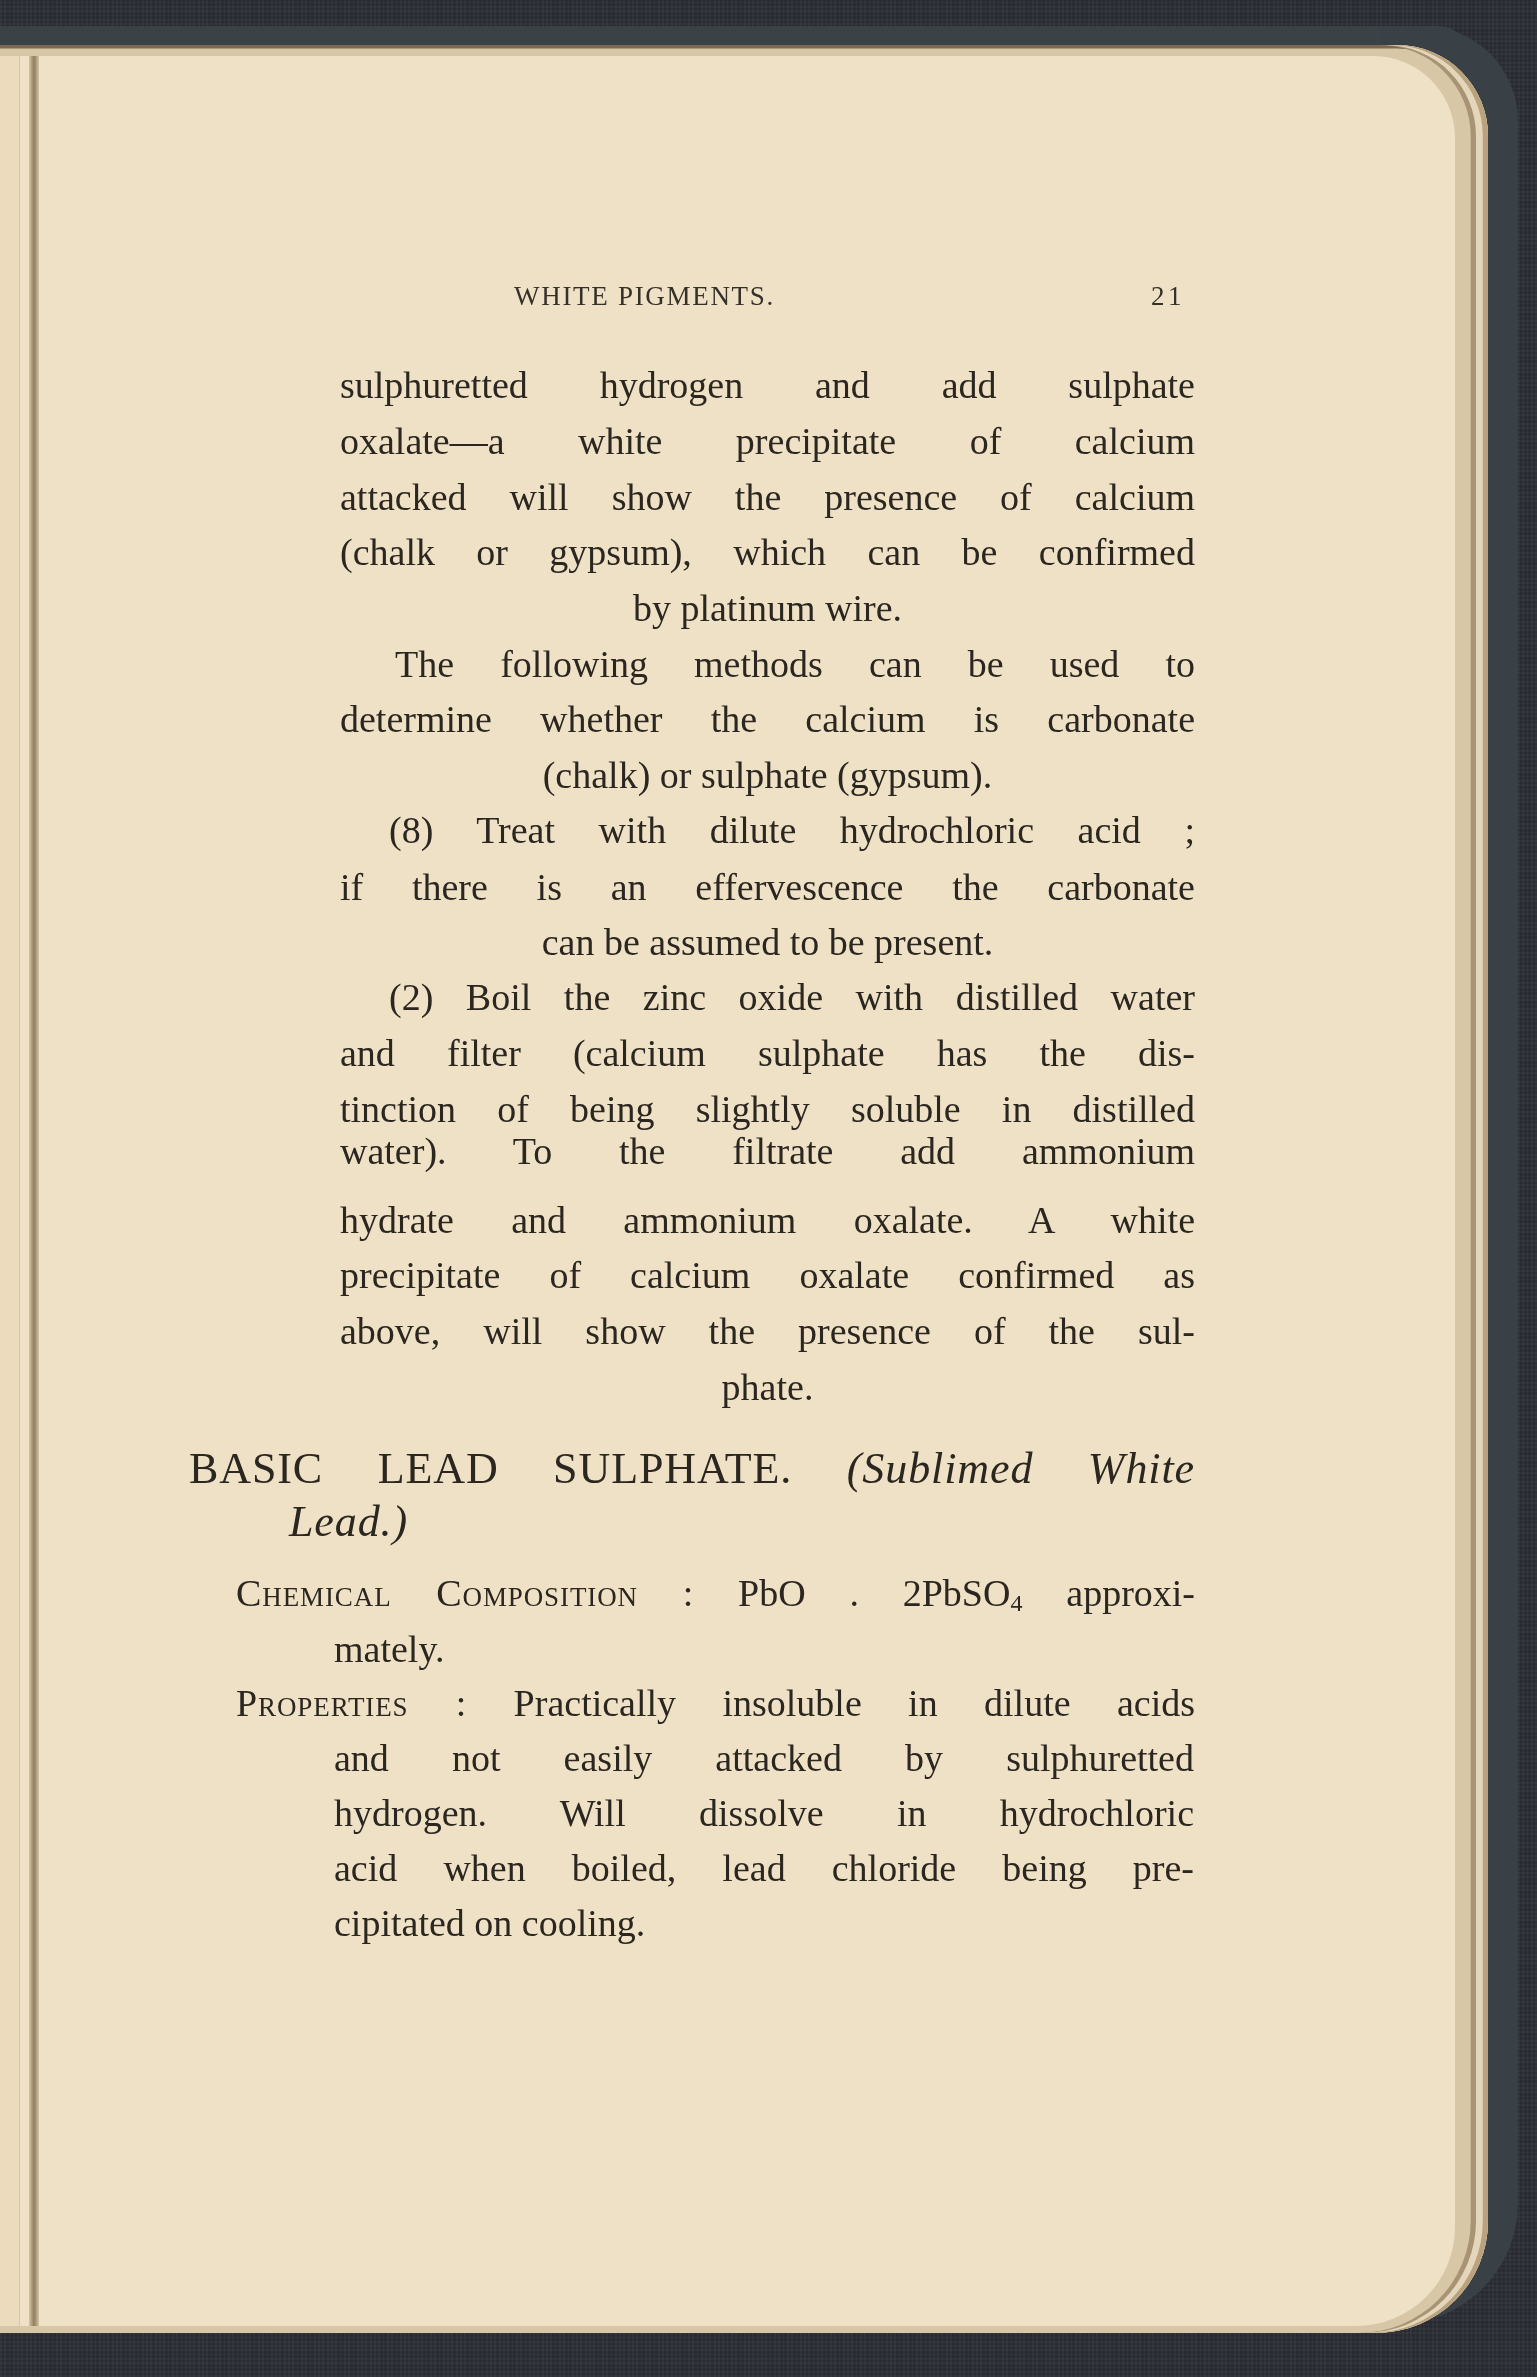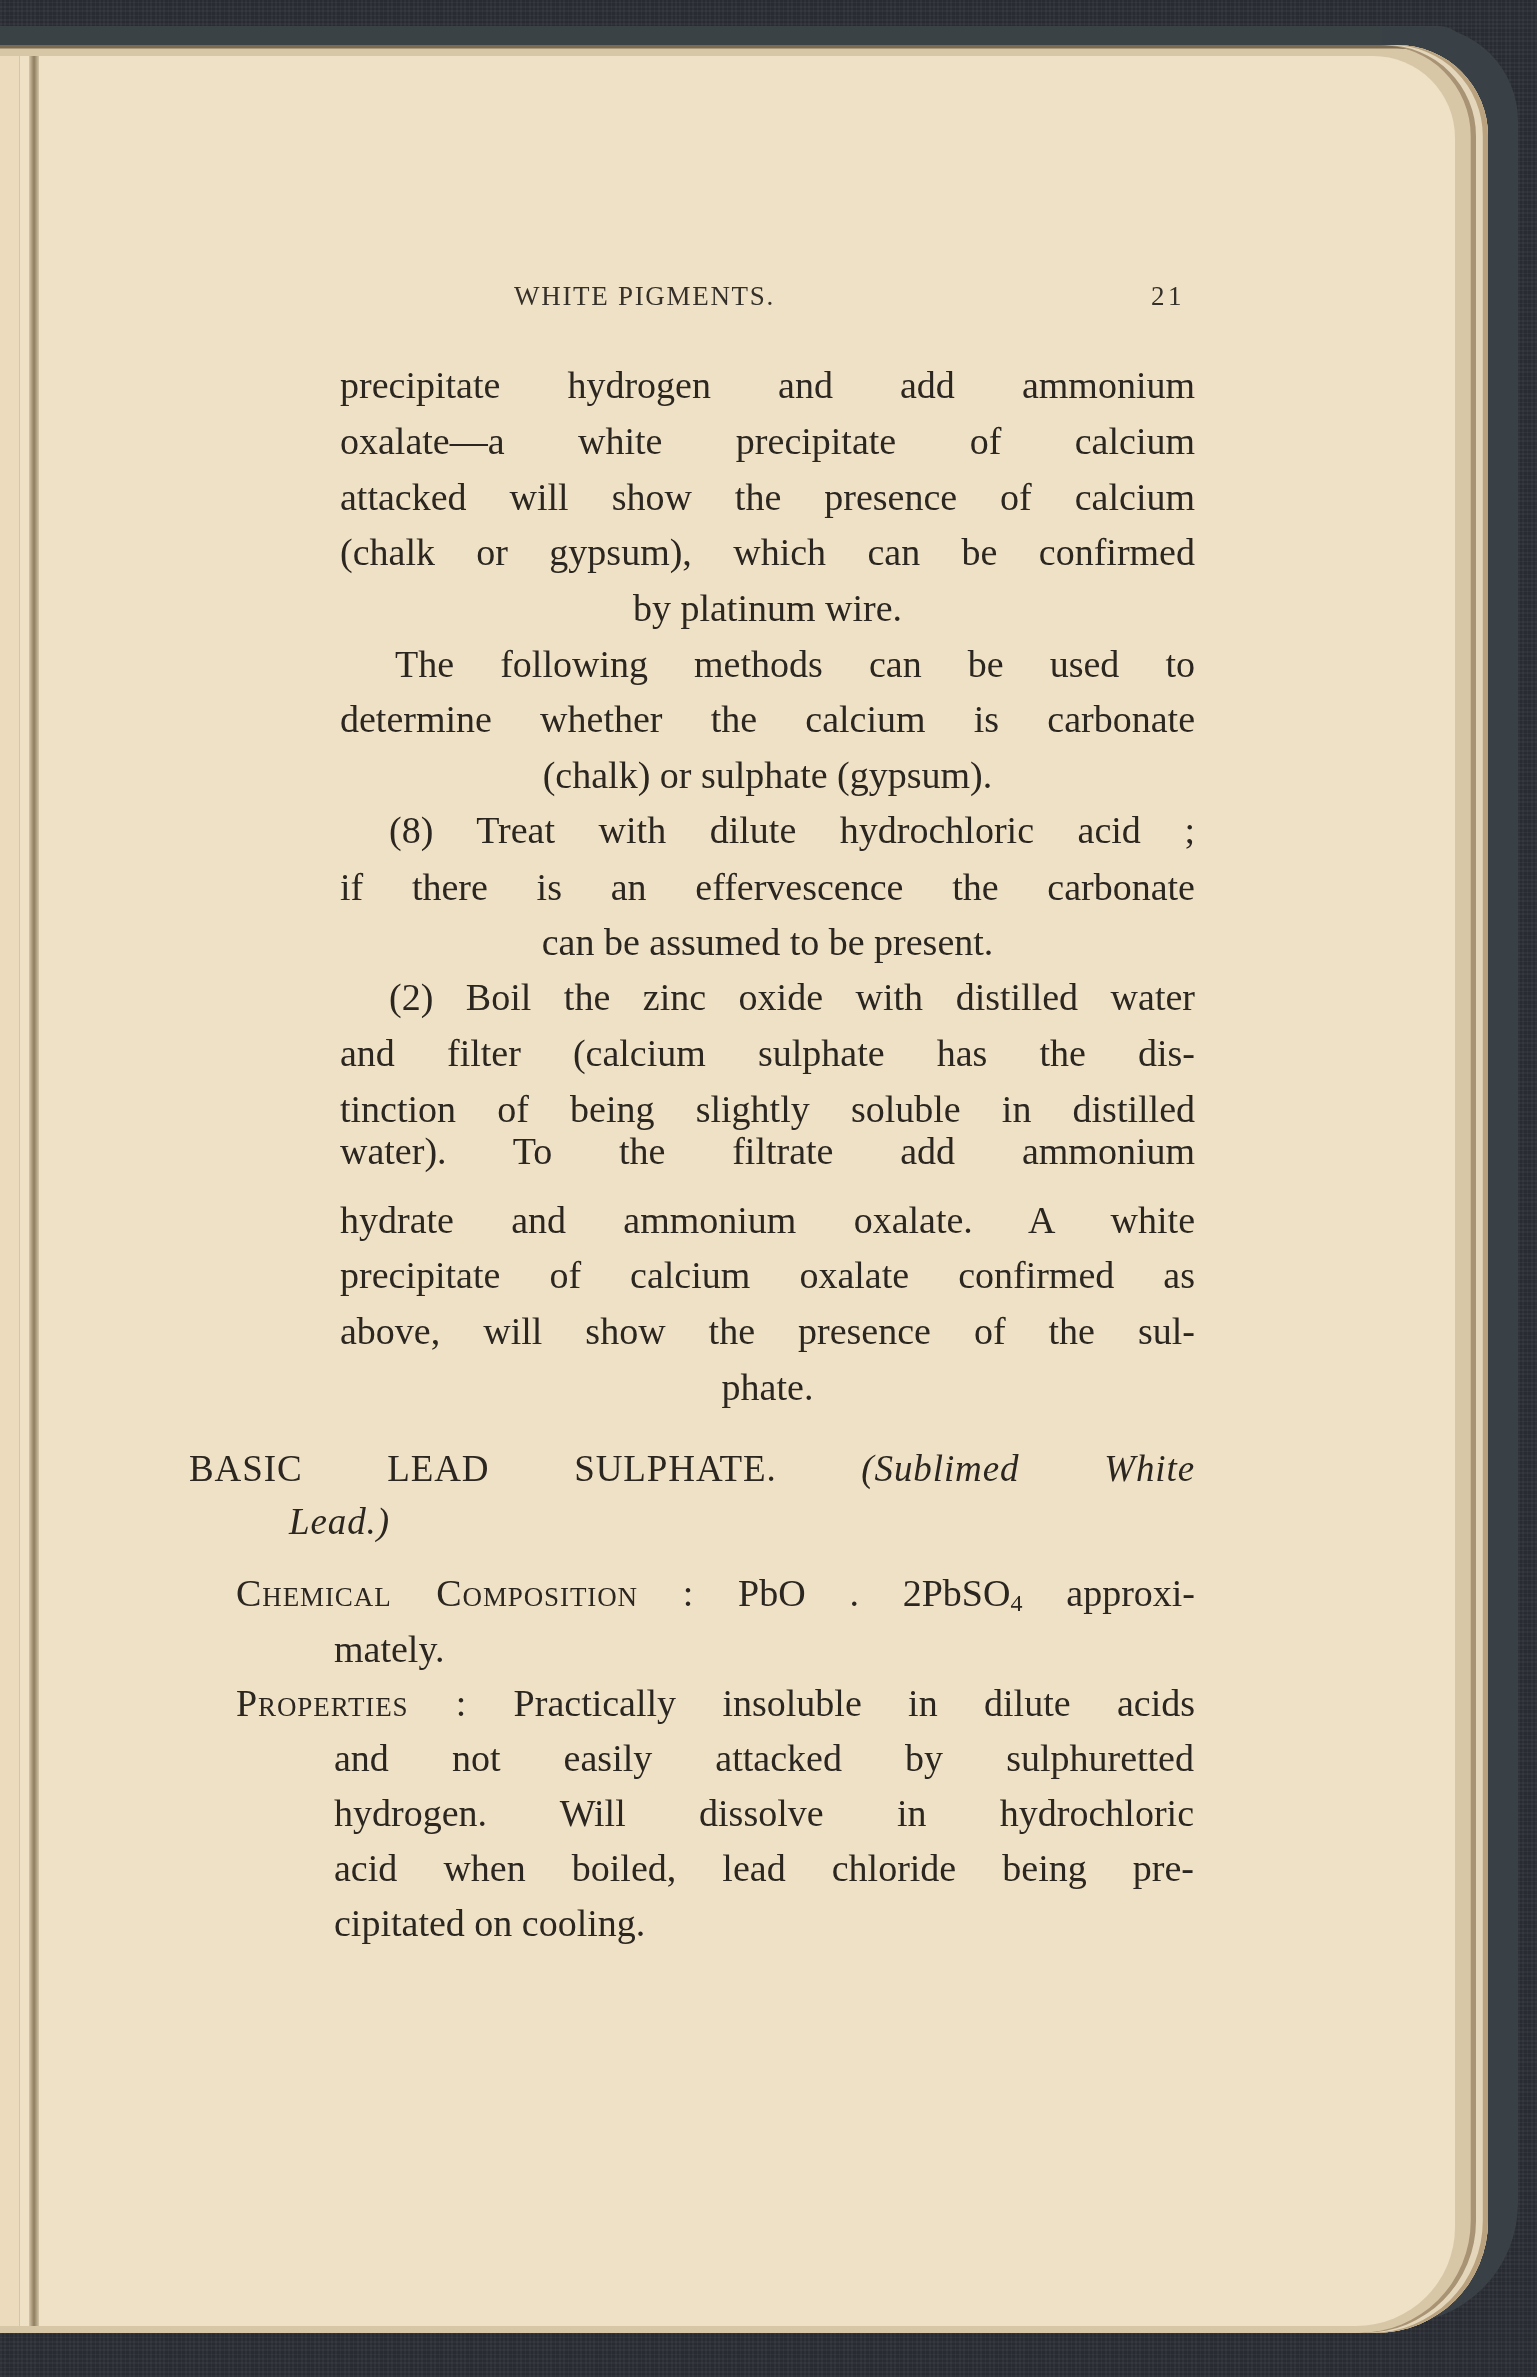--- a/index.html
+++ b/index.html
@@ -22,37 +22,37 @@
   .prev-page{position:absolute;left:0;top:56px;width:19px;height:2270px;background:#ecdcbd;border-right:0.9px solid #d8c6a3;}
   .gutter{position:absolute;left:28.5px;top:56px;width:10.4px;height:2270px;
     background:linear-gradient(90deg,rgba(140,120,80,0.25),rgba(110,92,60,0.75) 50%,rgba(150,130,95,0.3));}
   .txt{position:absolute;color:#2b2620;white-space:nowrap;font-size:38px;line-height:38px;margin-top:14px;}
   .j{text-align:justify;text-align-last:justify;white-space:normal;}
   .body-line{left:340px;width:855px;text-align:center;}
   .header{font-size:27px;letter-spacing:1.7px;color:#35302a;}
   .sc{font-variant:small-caps;letter-spacing:0.9px;}
   .it{font-style:italic;}
   sub{font-size:24px;line-height:0;vertical-align:-5.2px;}
-  .head{font-size:37px;letter-spacing:0.9px;}
+  .head{font-size:44px;letter-spacing:0.9px;}
 </style>
 </head>
 <body>
 
 <div class="cloth"></div>
 <div class="cover-top"></div>
 <div class="cover-right"></div>
 <div class="pages-stack"></div>
 <div class="page"></div>
 <div class="prev-page"></div>
 <div class="gutter"></div>
 
 <div class="txt header" style="left:514px;top:263px;">WHITE PIGMENTS.</div>
 <div class="txt header" style="left:1151px;top:263px;letter-spacing:3.5px;">21</div>
 
-<div class="txt j body-line" style="top:352px">precipitate hydrogen and add ammonium</div>
+<div class="txt j body-line" style="top:352px">sulphuretted hydrogen and add sulphate</div>
 <div class="txt j body-line" style="top:408px">oxalate—a white precipitate of calcium</div>
 <div class="txt j body-line" style="top:464px">attacked will show the presence of calcium</div>
 <div class="txt j body-line" style="top:519px">(chalk or gypsum), which can be confirmed</div>
 <div class="txt body-line" style="top:575px">by platinum wire.</div>
 <div class="txt j body-line" style="top:631px;left:395px;width:800px">The following methods can be used to</div>
 <div class="txt j body-line" style="top:686px">determine whether the calcium is carbonate</div>
 <div class="txt body-line" style="top:742px">(chalk) or sulphate (gypsum).</div>
 <div class="txt j body-line" style="top:797px;left:389px;width:806px">(8) Treat with dilute hydrochloric acid ;</div>
 <div class="txt j body-line" style="top:854px">if there is an effervescence the carbonate</div>
 <div class="txt body-line" style="top:909px">can be assumed to be present.</div>

